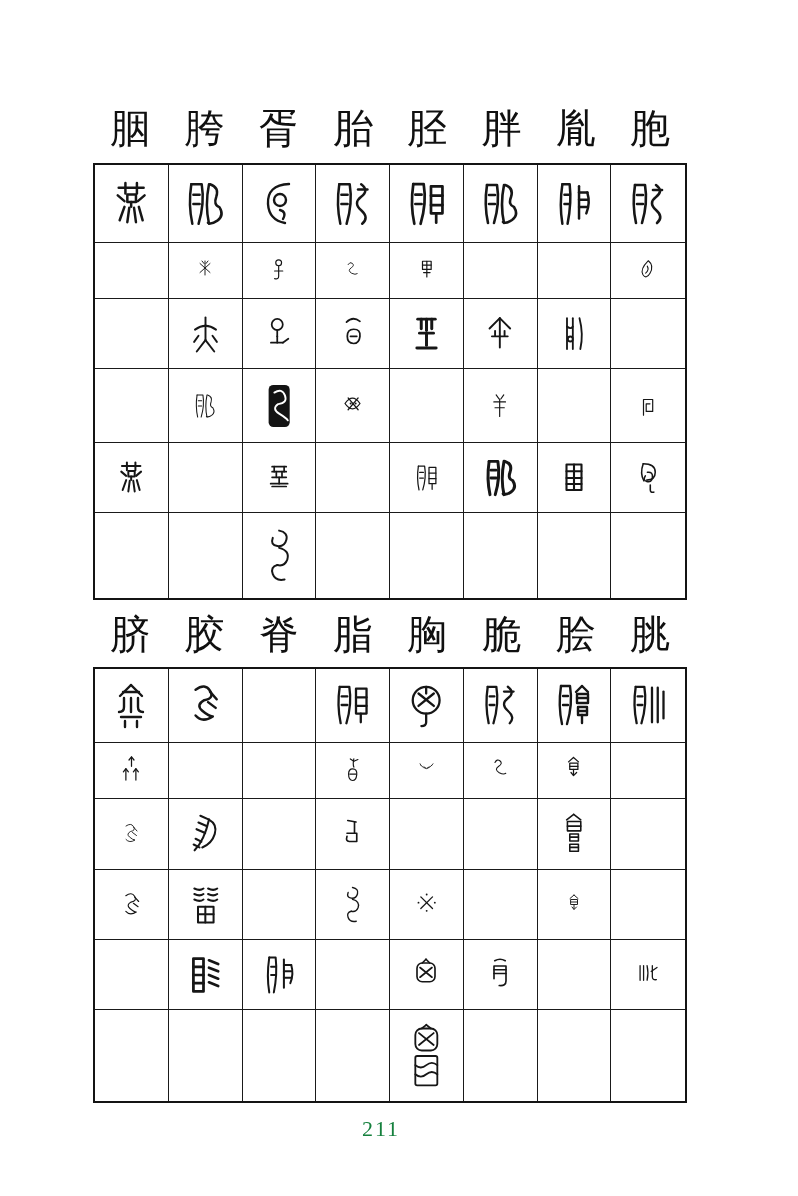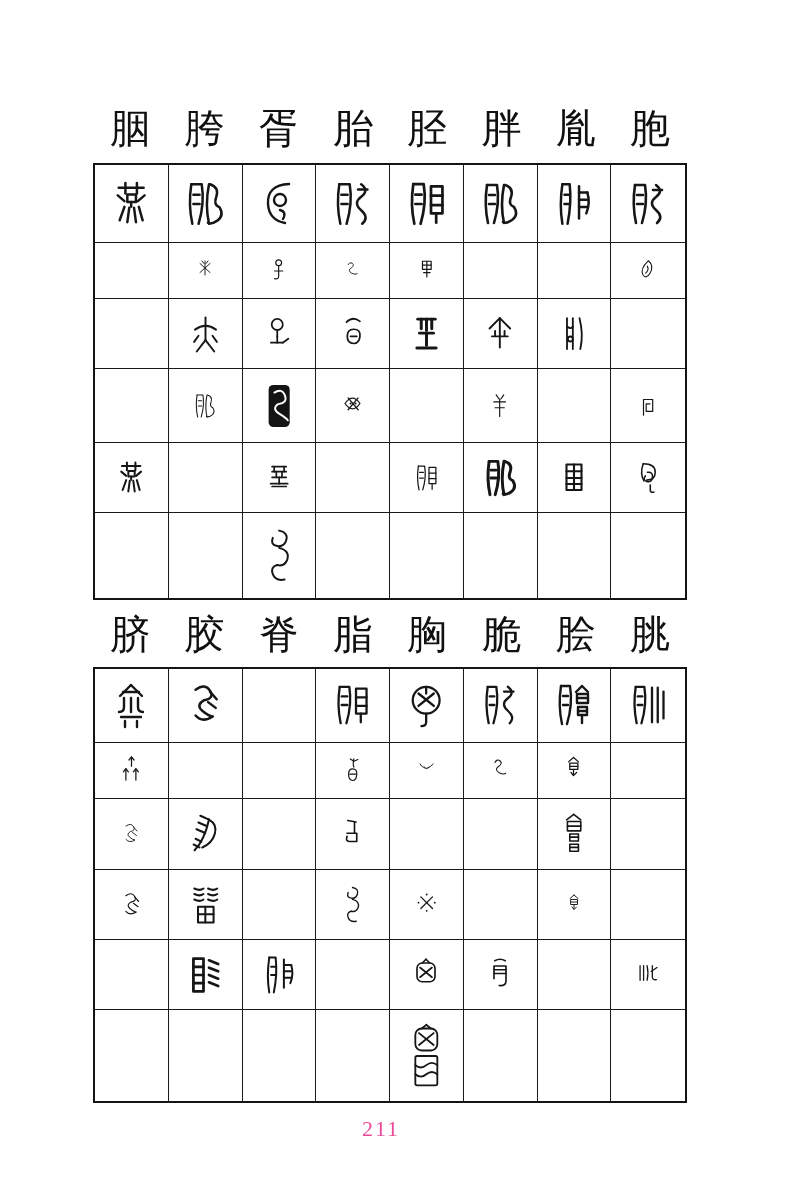--- a/index.html
+++ b/index.html
@@ -34,21 +34,21 @@
   }
   .glyph-grid .cell:nth-child(8n){border-right:none;}
   .glyph-grid .cell:nth-child(n+41){border-bottom:none;}
   .cell svg{display:block;overflow:visible;}
   #t1{top:163px;height:437px;}
   #t2{top:667px;height:436px;}
   #h1{top:104px;}
   #h2{top:610px;}
   .page-number{
     position:absolute;top:1116px;left:355px;width:52px;
-    text-align:center;font-size:22px;letter-spacing:2px;color:#ec4899;
+    text-align:center;font-size:22px;letter-spacing:2px;color:#15803d;
   }
 </style>
 </head>
 <body>
 
 <div class="page">
 
   <div class="header-row" id="h1">
     <span class="hd">胭</span>
     <span class="hd">胯</span>

